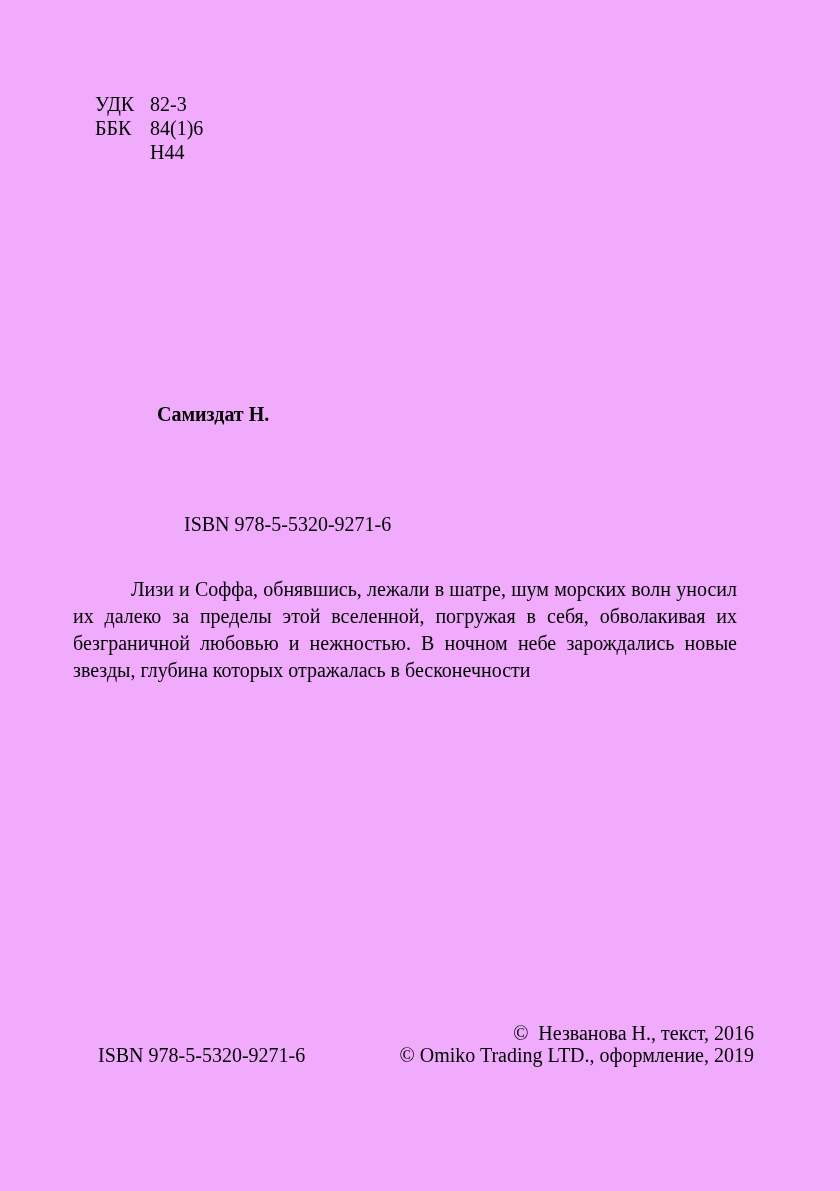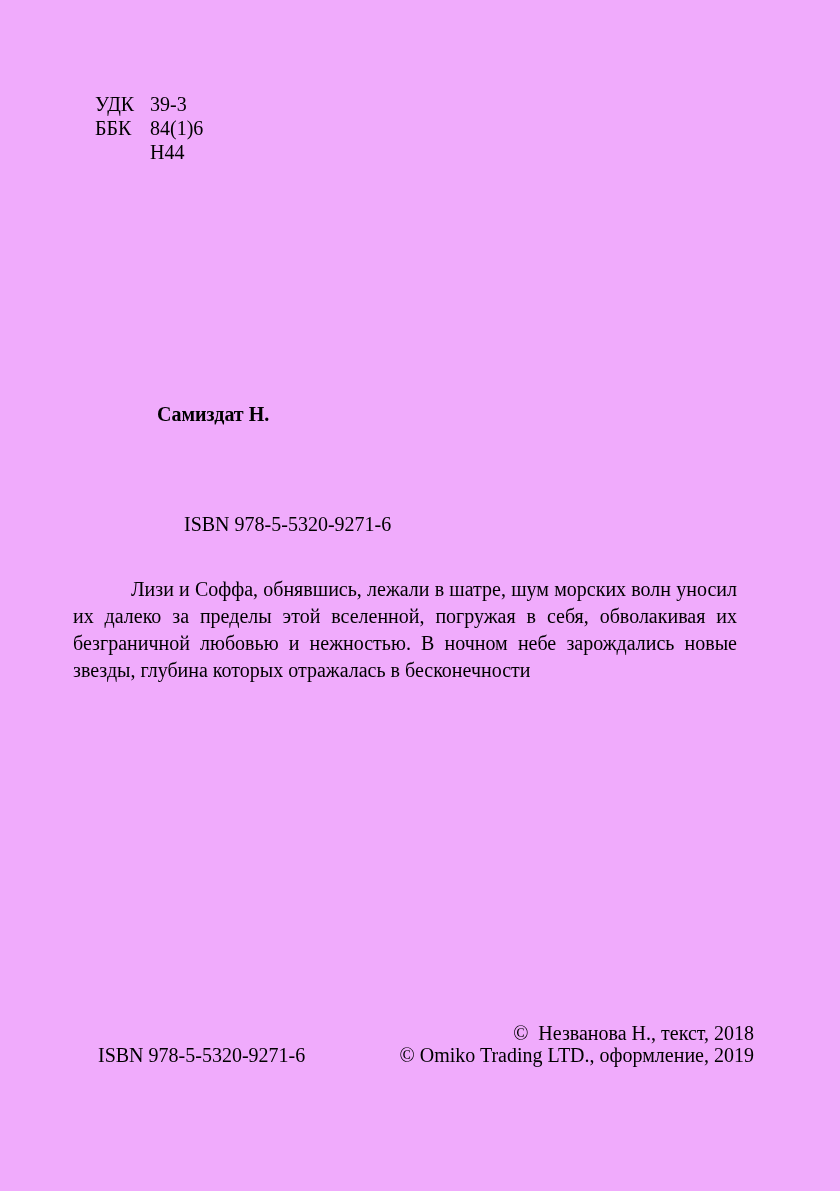--- a/index.html
+++ b/index.html
@@ -74,38 +74,38 @@
   }
 </style>
 </head>
 <body>
 
 <div class="page">
 
   <div class="udc-block">
     <div class="udc-row">
       <span>УДК</span>
-      <span>39-3</span>
+      <span>82-3</span>
     </div>
     <div class="udc-row">
       <span>ББК</span>
       <span>84(1)6</span>
     </div>
     <div class="udc-row">
       <span></span>
       <span>Н44</span>
     </div>
   </div>
 
   <div class="author">Самиздат Н.</div>
 
 
   <div class="isbn-mid">ISBN 978-5-5320-9271-6</div>
 
   <div class="annotation">Лизи и Соффа, обнявшись, лежали в шатре, шум морских волн уносил их далеко за пределы этой вселенной, погружая в себя, обволакивая их безграничной любовью и нежностью. В ночном небе зарождались новые звезды, глубина которых отражалась в бесконечности</div>
 
-  <div class="copyright-line-1">©  Незванова Н., текст, 2018</div>
+  <div class="copyright-line-1">©  Незванова Н., текст, 2016</div>
 
   <div class="isbn-bottom">ISBN 978-5-5320-9271-6</div>
 
   <div class="copyright-line-2">© Omiko Trading LTD., оформление, 2019</div>
 
 </div>
 
 </body></html>

